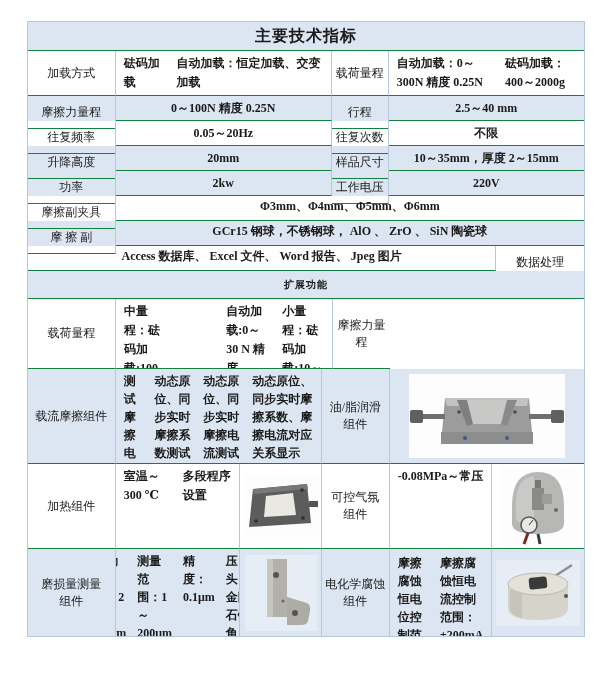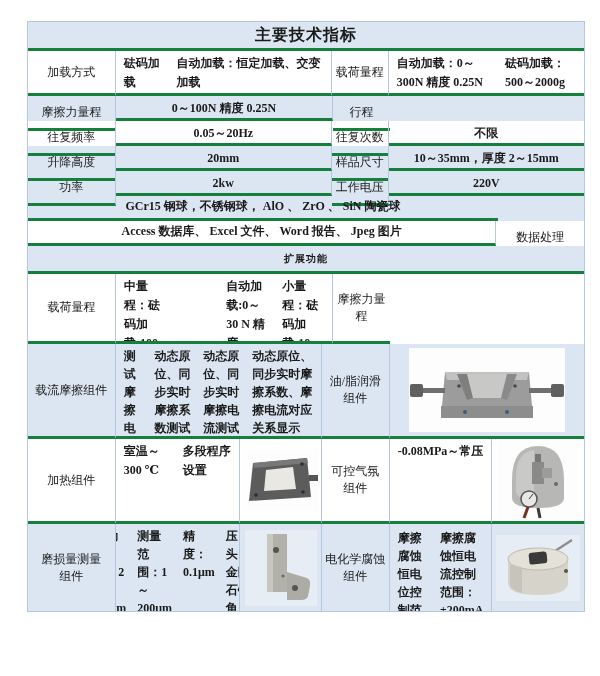--- a/index.html
+++ b/index.html
@@ -1,20 +1,20 @@
 <!DOCTYPE html>
 <html><head>
 <meta charset="utf-8">
 <style>
   html,body{margin:0;padding:0;background:#ffffff;}
   .page{position:relative;width:600px;height:676px;background:#ffffff;overflow:hidden;
         font-family:"Liberation Serif","DejaVu Serif",serif;color:#1a1a1a;font-size:12px;}
   .tbl{position:absolute;left:27px;top:21px;width:558px;border:1px solid #b4c7dd;box-sizing:border-box;}
   .row{display:flex;align-items:stretch;box-sizing:border-box;}
-  .cell{box-sizing:border-box;border-right:1px solid #b4c7dd;border-bottom:3px solid #15803d;overflow:hidden;}
+  .cell{box-sizing:border-box;border-right:1px solid #b4c7dd;border-bottom:1px solid #15803d;overflow:hidden;}
   .row .cell:last-child{border-right:none;}
   .row:last-child .cell{border-bottom:none;}
   .blue{background:#dce6f2;}
   .white{background:#ffffff;}
 
   .title-row{height:29px;}
   .title-cell{width:558px;display:flex;align-items:center;justify-content:center;
               font-size:16px;font-weight:bold;letter-spacing:1px;}
   .ext-title-row{height:28px;}
   .ext-title-cell{width:558px;display:flex;align-items:center;justify-content:center;
@@ -68,29 +68,32 @@
 
     <div class="row h-r1 white">
       <div class="cell c-lab lbl">加载方式</div>
       <div class="cell c-v1 val">
           <div class="line">砝码加载</div>
           <div class="line">自动加载：恒定加载、交变加载</div>
         </div>
       <div class="cell c-l2 lbl">载荷量程</div>
       <div class="cell c-v2 val">
           <div class="line">自动加载：0～300N  精度 0.25N</div>
-          <div class="line">砝码加载：500～2000g</div>
+          <div class="line">砝码加载：400～2000g</div>
         </div>
     </div>
     <div class="row h-std blue">
       <div class="cell c-lab lbl">摩擦力量程</div>
       <div class="cell c-v1 val">
           <div class="line">0～100N  精度 0.25N</div>
         </div>
       <div class="cell c-l2 lbl">行程</div>
+      <div class="cell c-v2 val">
+          <div class="line">2.5～40 mm</div>
+        </div>
     </div>
     <div class="row h-std white">
       <div class="cell c-lab lbl">往复频率</div>
       <div class="cell c-v1 val">
           <div class="line">0.05～20Hz</div>
         </div>
       <div class="cell c-l2 lbl">往复次数</div>
       <div class="cell c-v2 val">
           <div class="line">不限</div>
         </div>
@@ -109,21 +112,26 @@
       <div class="cell c-lab lbl">功率</div>
       <div class="cell c-v1 val">
           <div class="line">2kw</div>
         </div>
       <div class="cell c-l2 lbl">工作电压</div>
       <div class="cell c-v2 val">
           <div class="line">220V</div>
         </div>
     </div>
 
-    <div class="row h-std blue">
+    <div class="row h-std white">
+      <div class="cell c-lab lbl">摩擦副夹具</div>
+      <div class="cell c-full val">Φ3mm、Φ4mm、Φ5mm、Φ6mm</div>
+    </div>
+    <div class="row h-std blue">
+      <div class="cell c-lab lbl">摩 擦 副</div>
       <div class="cell c-full val">GCr15 钢球，不锈钢球， AlO 、 ZrO 、 SiN 陶瓷球</div>
     </div>
     <div class="row h-std white">
       <div class="cell c-full val">Access 数据库、 Excel 文件、 Word 报告、 Jpeg 图片</div>
       <div class="cell c-lab lbl">数据处理</div>
     </div>
 
     <div class="row ext-title-row">
       <div class="cell ext-title-cell blue">扩展功能</div>
     </div>

